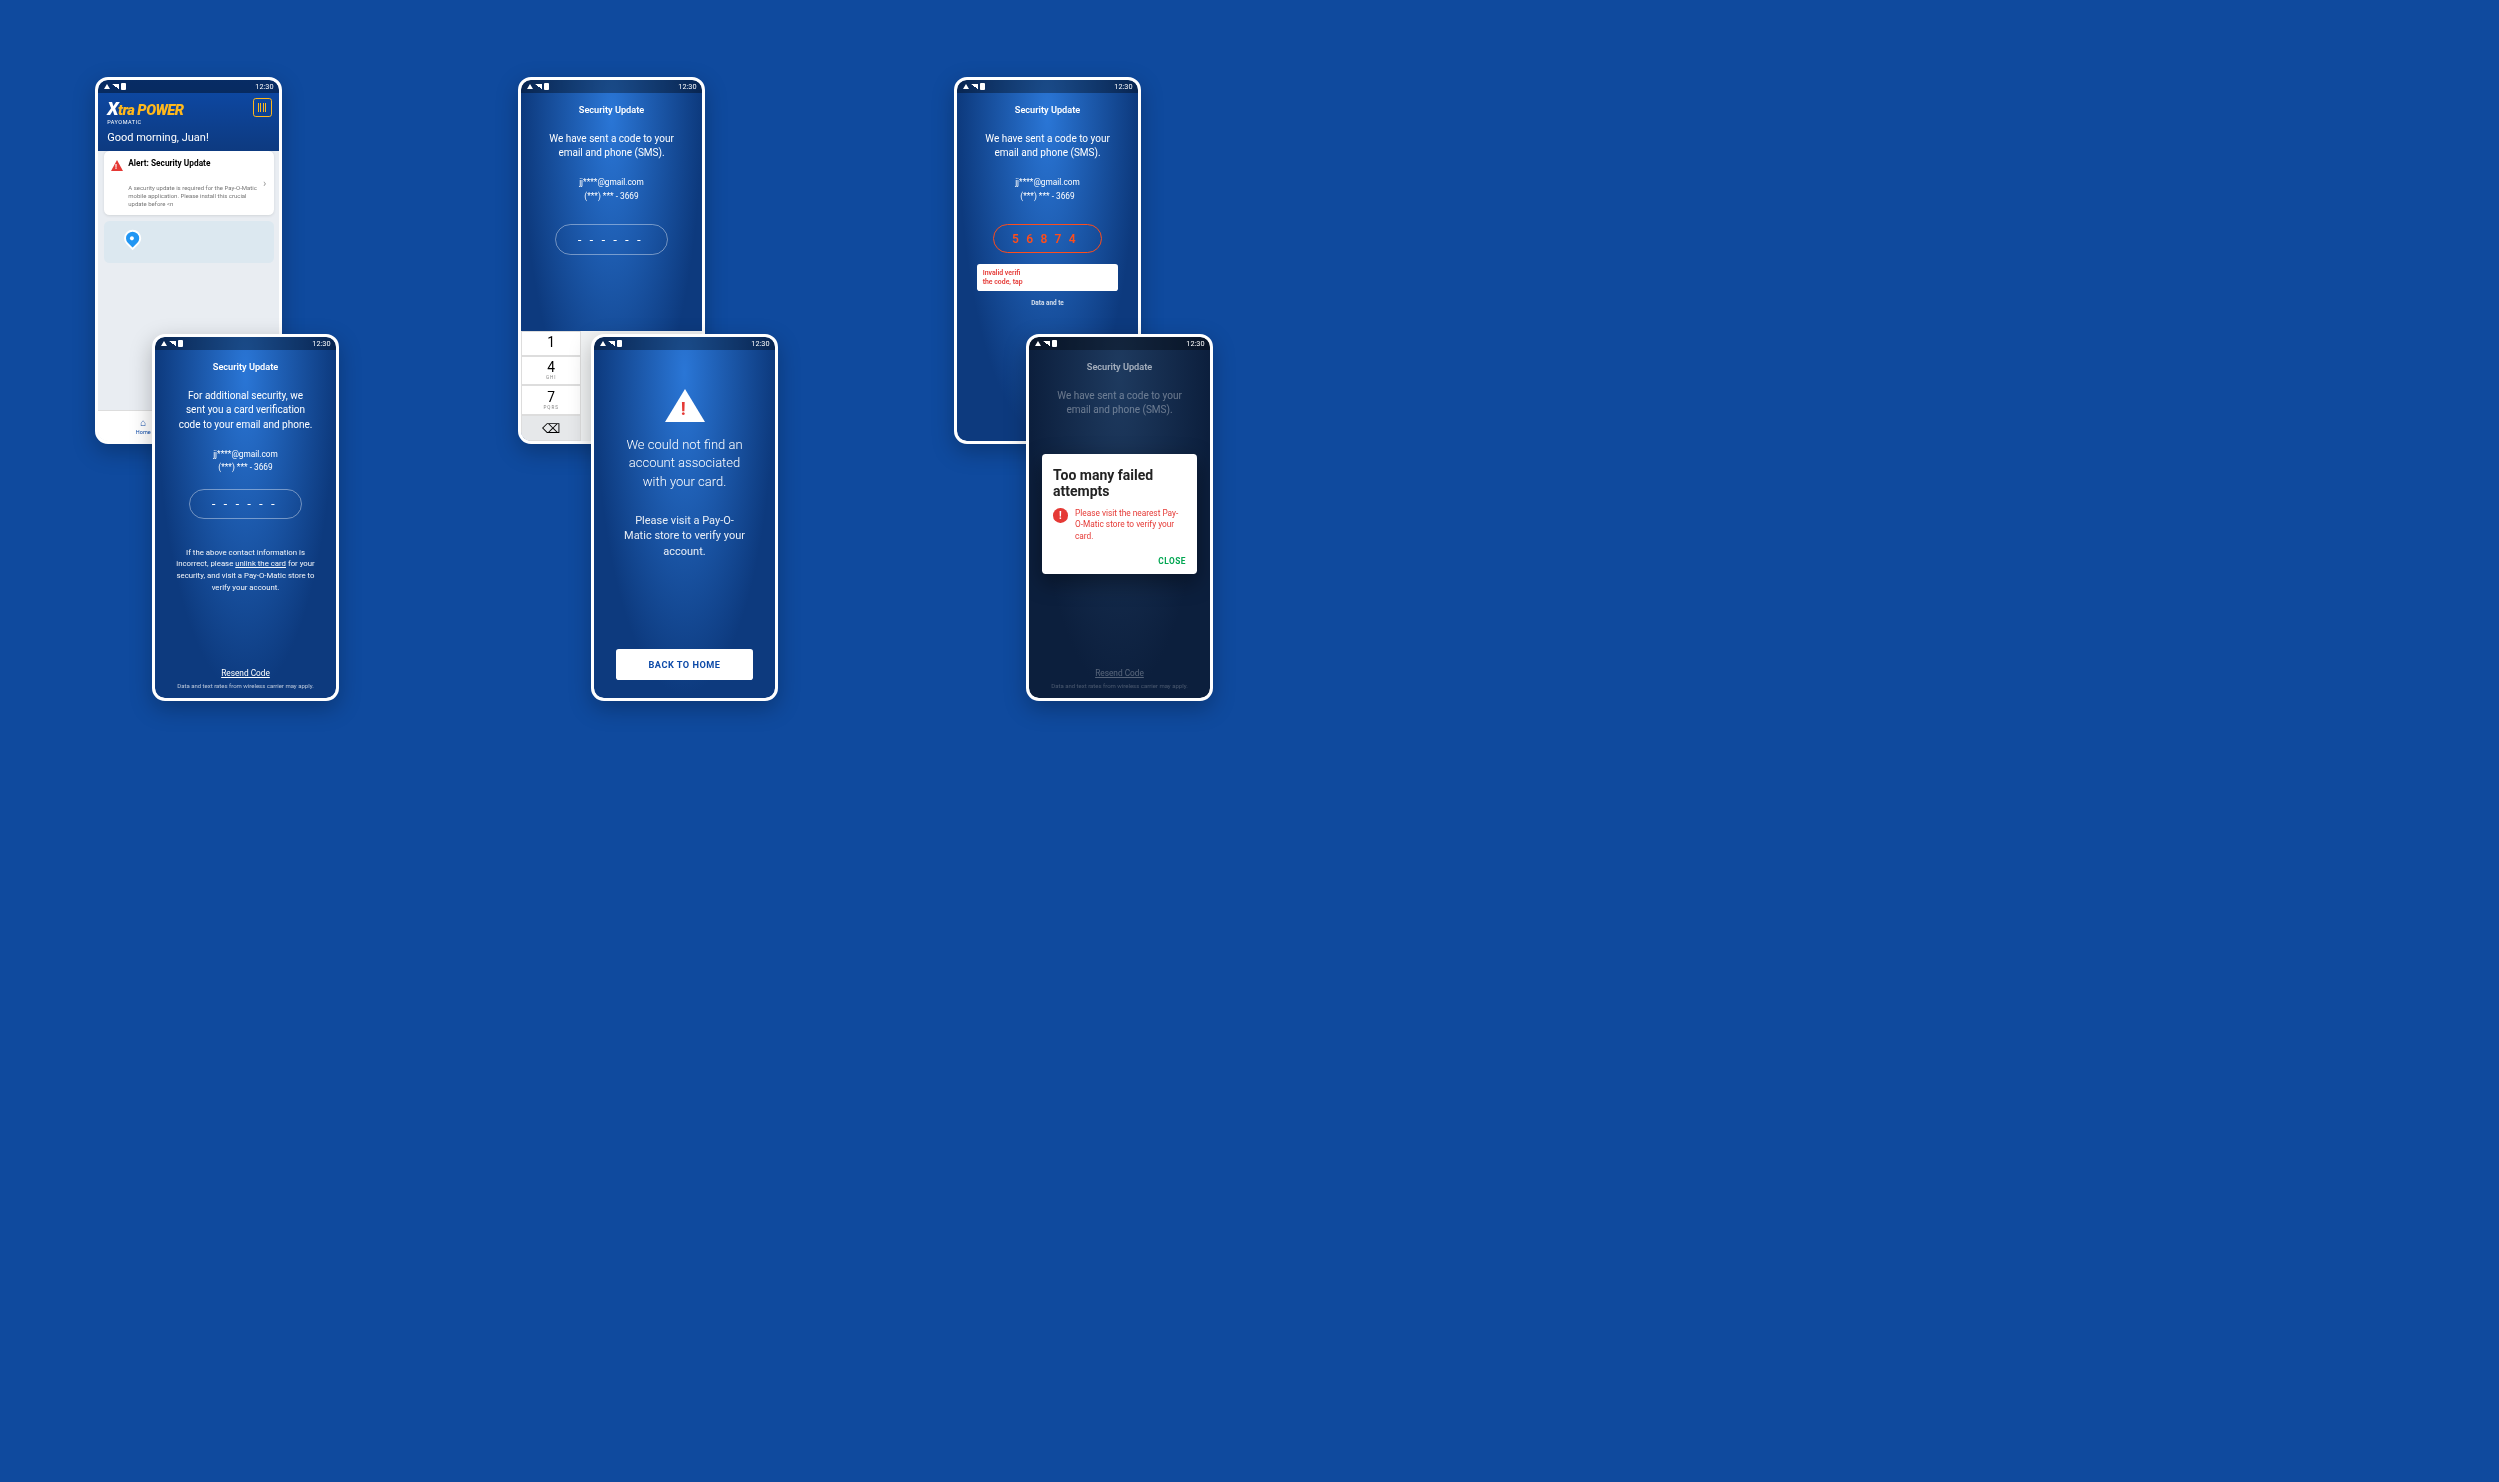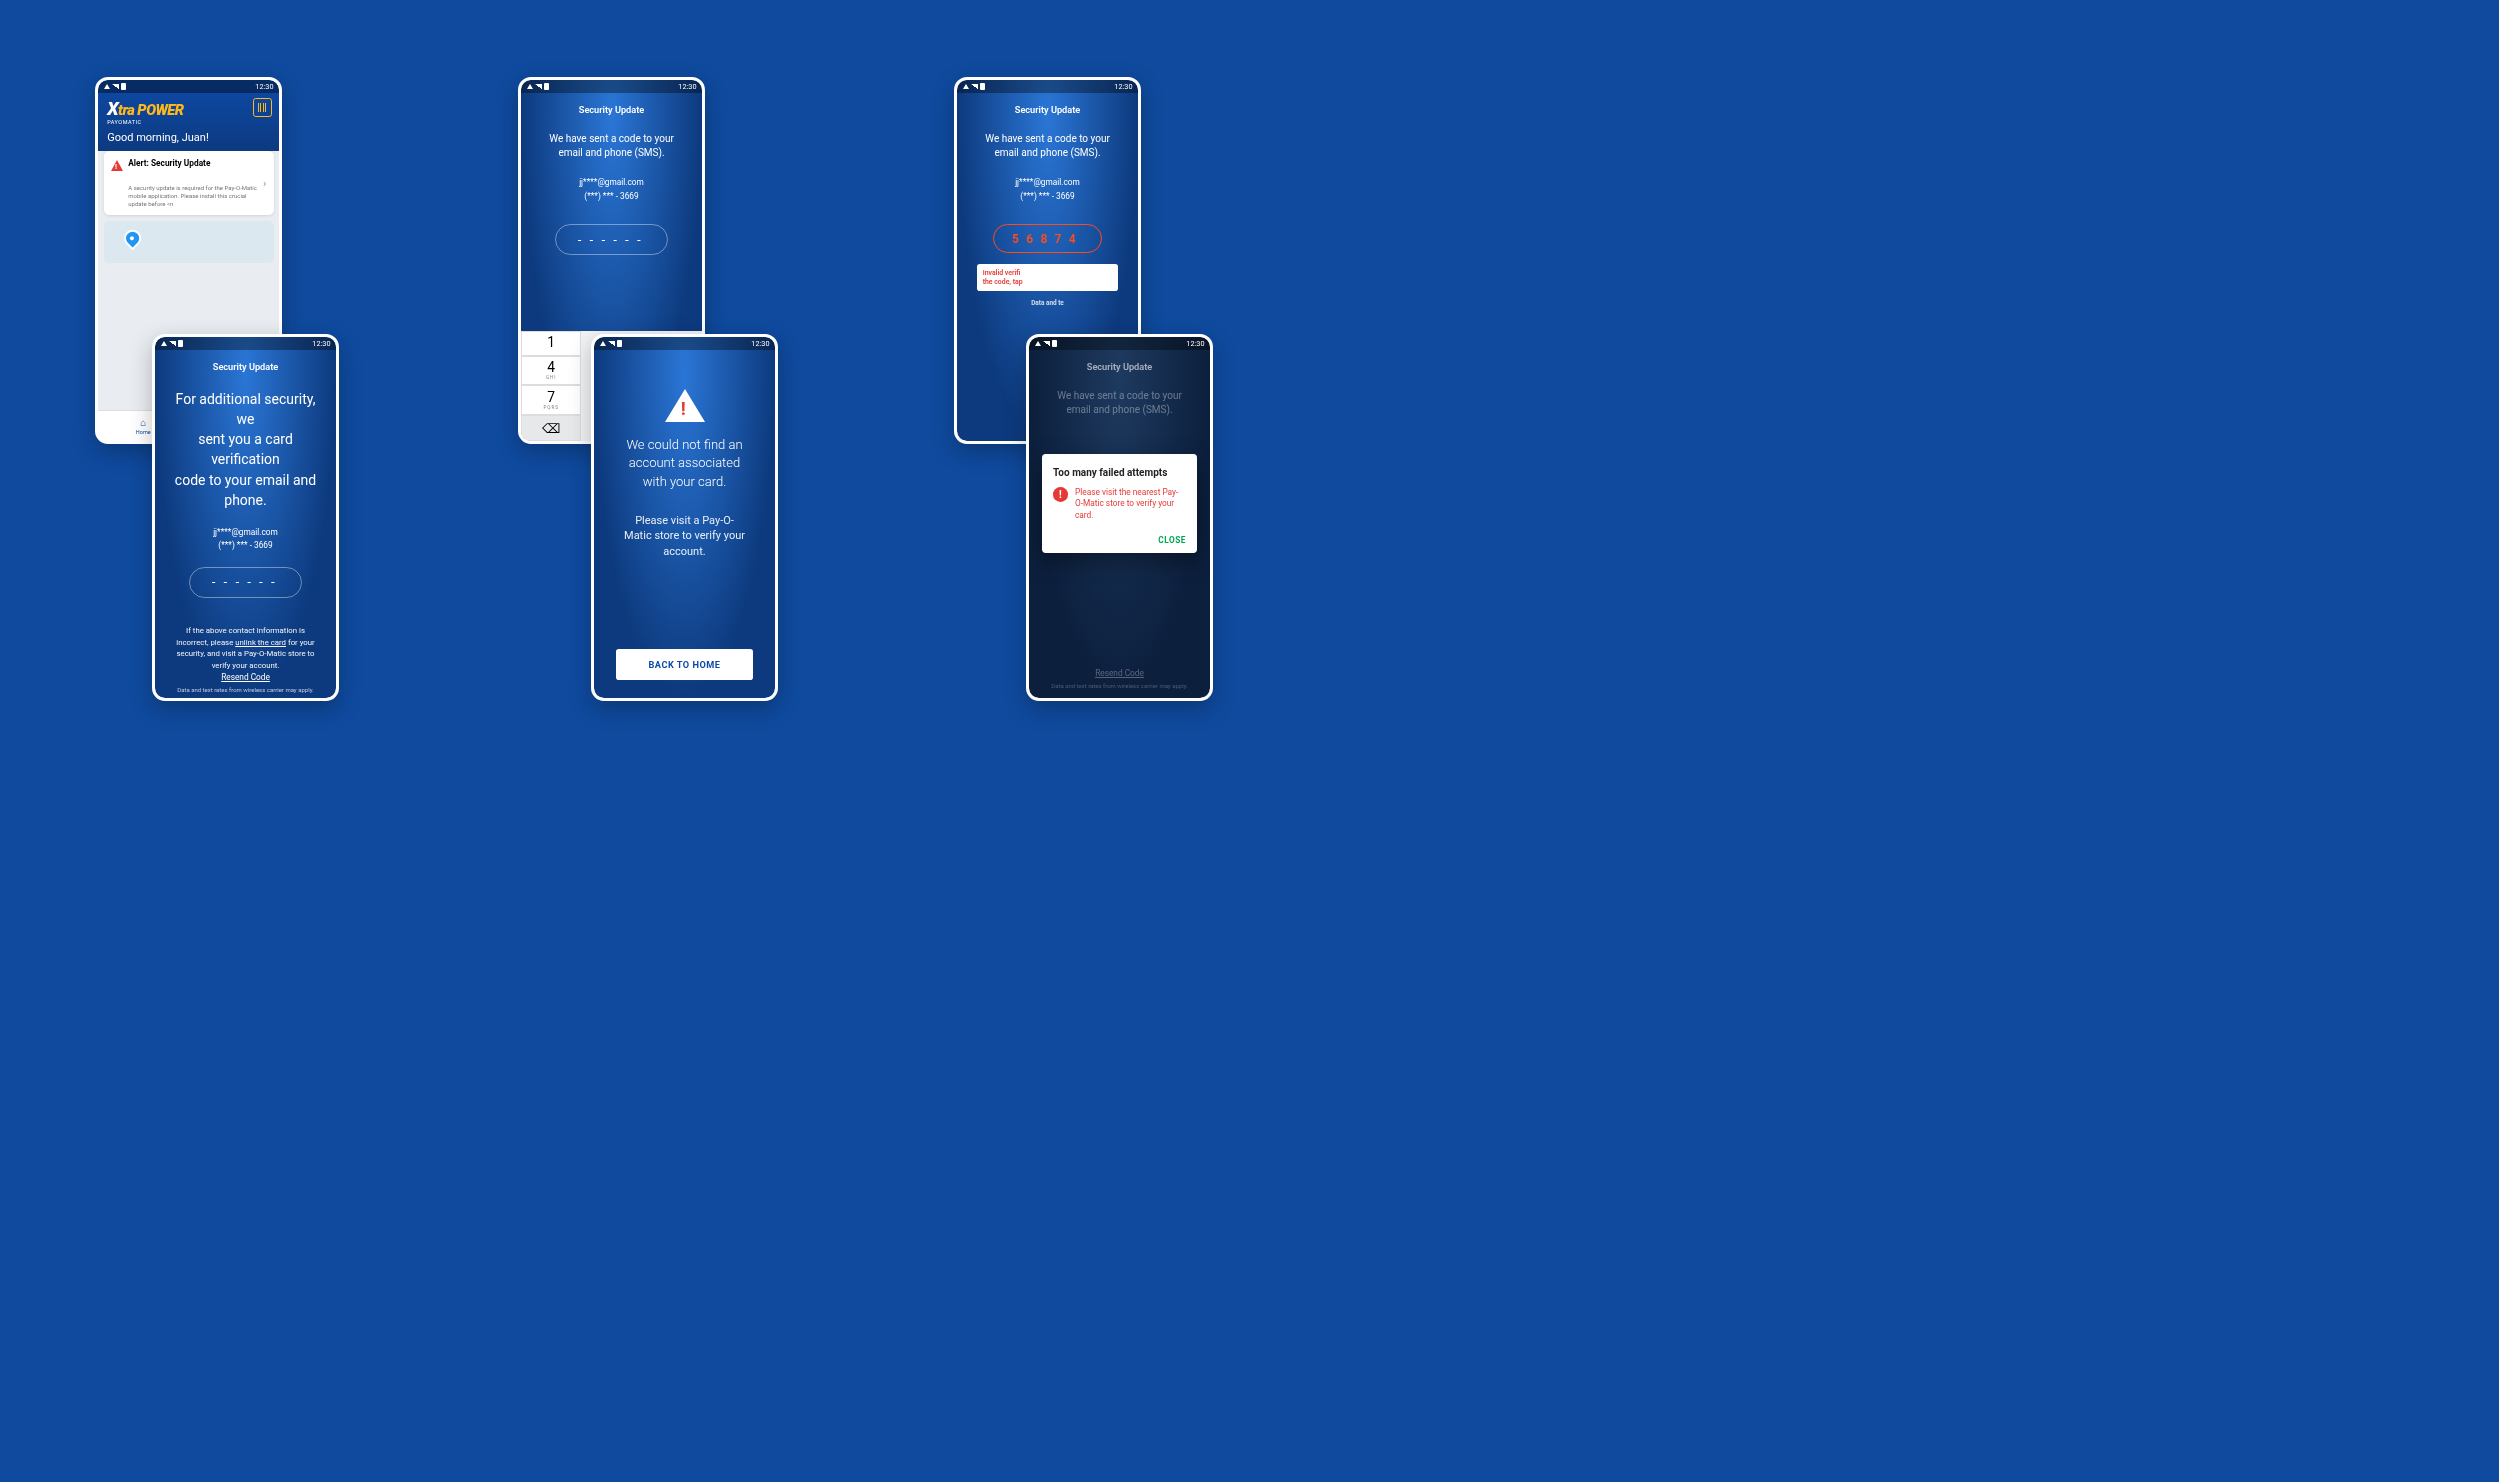--- a/index.html
+++ b/index.html
@@ -84,21 +84,21 @@
   .pin::after{content:"";position:absolute;top:3.7px;left:3.7px;width:4.6px;height:4.6px;background:#fff;border-radius:50%;}
   .navbar { position:absolute; bottom:0; left:0; right:0; height:31px; background:#fff; border-top:0.9px solid #ddd; display:flex; }
   .nav-item { flex:1; display:flex; flex-direction:column; align-items:center; justify-content:center; font-size:5.5px; color:#888; gap:0.9px; }
   .nav-item.active { color:#0d4aa8; }
   .nav-ico { font-size:10px; }
 
   
   #p2 { left: 152px; top: 334px; width: 187px; height: 367px; }
   .sec-screen { height:100%; color:#fff; text-align:center; padding:24px 16.5px 9.2px; display:flex; flex-direction:column; }
   .sec-title { font-size:9.2px; font-weight:600; margin-bottom:16.5px; }
-  .sec-msg { font-size:14px; line-height:1.45; margin-bottom:16.5px; }
+  .sec-msg { font-size:10px; line-height:1.45; margin-bottom:16.5px; }
   .sec-email { font-size:8.3px; margin-bottom:3.7px; }
   .sec-phone { font-size:8.3px; margin-bottom:16.5px; }
   .code-pill { border:0.9px solid rgba(255,255,255,0.4); border-radius:16.5px; padding:7.3px 20px; font-size:12px; letter-spacing:4.6px; display:inline-block; margin:0 auto; font-family:monospace; }
   .code-pill.err { border-color:#ff4d1a; color:#ff4d1a; letter-spacing:7.3px; font-weight:600; font-family:inherit; padding:6.4px 18.4px;}
   .sec-help { font-size:7.8px; line-height:1.5; margin-top:27.5px; opacity:0.95; }
   .sec-help .ul { text-decoration:underline; }
   .resend { font-size:8.3px; text-decoration:underline; margin-top:auto; }
   .disclaim { font-size:6px; opacity:0.7; margin-top:3.7px; }
 
   
@@ -120,21 +120,21 @@
 
   
   #p5 { left: 954px; top: 77px; width: 187px; height: 367px; }
   .err-box { background:#fff; color:#e53935; font-size:6.9px; padding:4.6px 5.5px; border-radius:2.8px; text-align:left; margin:11px 3.7px 0; line-height:1.3; font-weight:600;}
   .disclaim5 { font-size:6.4px; opacity:0.8; margin-top:7.3px;font-weight:bold; }
 
   
   #p6 { left: 1026px; top: 334px; width: 187px; height: 367px; }
   .dim-screen { height:100%; color:rgba(255,255,255,0.6); text-align:center; padding:24px 16.5px 9.2px; display:flex; flex-direction:column; position:relative; }
   .modal { position:absolute; left:13px; right:13px; top:117px; background:#fff; border-radius:3.7px; padding:13px 11px 7.3px; text-align:left; box-shadow:0 7.3px 22px rgba(0,0,0,0.4); color:#222; }
-  .modal-title { font-size:10px; font-weight:700; margin-bottom:9.2px; }
+  .modal-title { font-size:14px; font-weight:700; margin-bottom:9.2px; }
   .modal-body { display:flex; gap:7.3px; align-items:flex-start; }
   .modal-ico { width:14.7px;height:14.7px;background:#e53935;border-radius:50%;color:#fff;display:flex;align-items:center;justify-content:center;font-size:10px;font-weight:700;flex-shrink:0; }
   .modal-msg { font-size:8.3px; color:#e53935; line-height:1.35; }
   .modal-close { text-align:right; color:#00a651; font-size:8.3px; font-weight:700; margin-top:14.7px; letter-spacing:0.5px; }
 </style>
 </head>
 <body>
 
 <div class="phone" id="p1">
   <div class="phone-inner">

